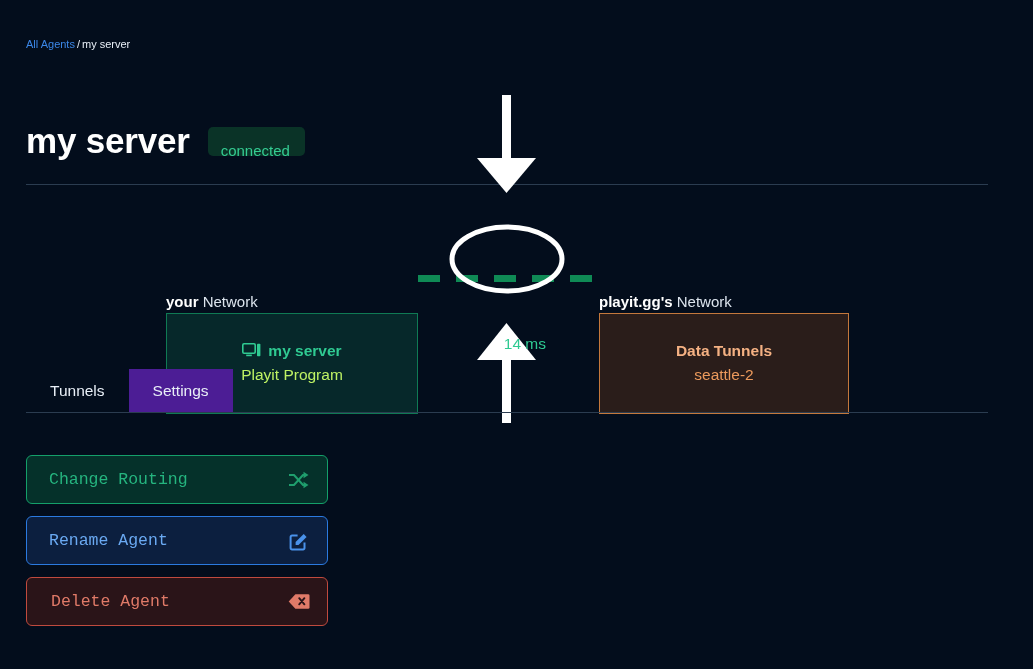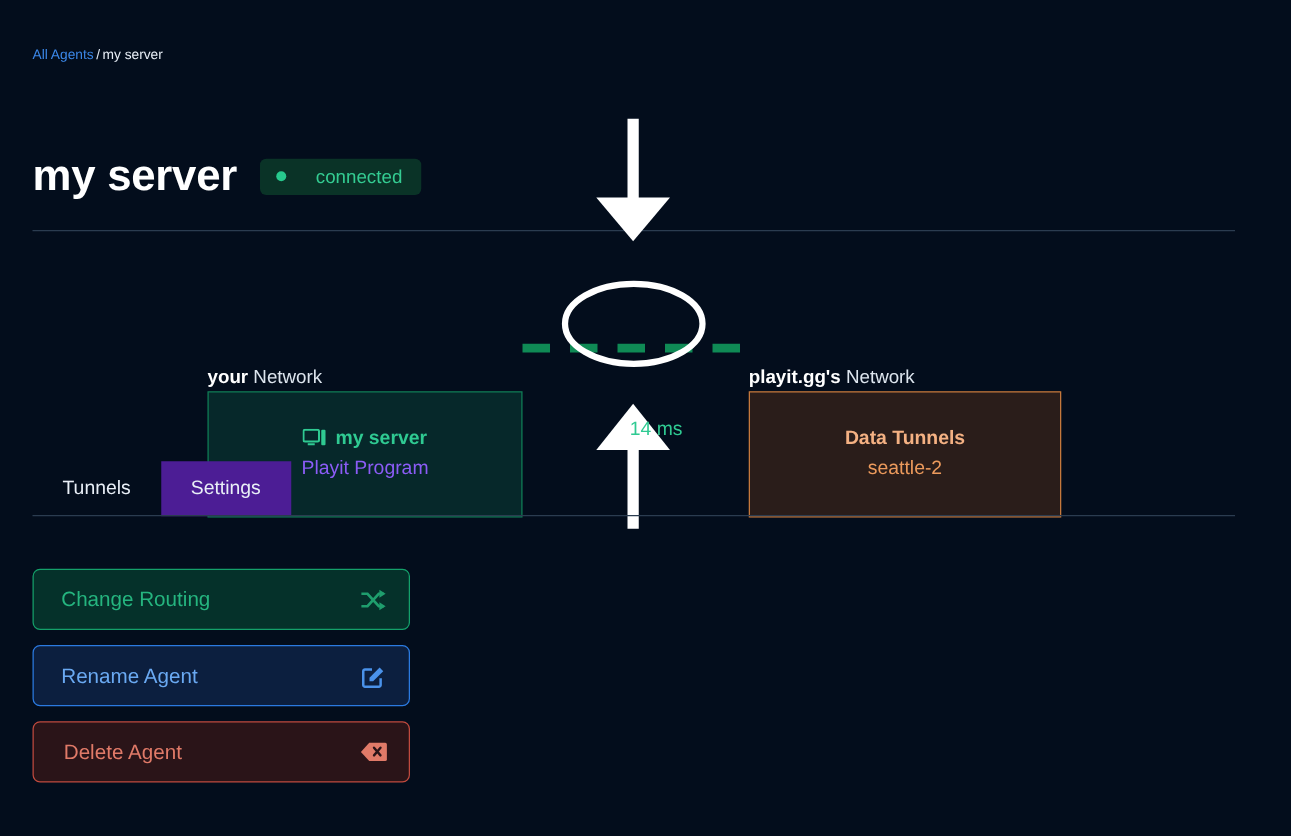--- a/index.html
+++ b/index.html
@@ -54,25 +54,26 @@
     font-size: 35px;
     font-weight: 700;
     color: #ffffff;
     letter-spacing: -0.2px;
     line-height: 40px;
     margin: 0;
   }
   .status-badge {
     display: inline-flex;
     align-items: center;
-    gap: 24px;
+    gap: 9px;
     background: #0a3327;
     border-radius: 5px;
     padding: 7px 15px 7px 13px;
     height: 29px;
+    flex-direction: column;
   }
   .status-dot {
     width: 8px;
     height: 8px;
     border-radius: 50%;
     background: #27c98d;
     display: block;
   }
   .status-text {
     font-size: 15px;
@@ -146,21 +147,21 @@
     align-items: center;
     gap: 7px;
   }
   .node-sub {
     font-size: 15.5px;
     font-weight: 400;
     line-height: 22px;
     margin-top: 3px;
   }
   .node-your .node-title { color: #2fca92; }
-  .node-your .node-sub { color: #8b5cf6; text-align: center; }
+  .node-your .node-sub { color: #bef264; text-align: center; }
   .node-dc .node-title { color: #f4b183; }
   .node-dc .node-sub { color: #ec9a5c; }
 
   .ms-label {
     position: absolute;
     left: 470px;
     top: 249px;
     width: 76px;
     text-align: right;
     font-size: 15.5px;
@@ -205,21 +206,21 @@
     gap: 12px;
   }
   .action-btn {
     display: flex;
     align-items: center;
     justify-content: space-between;
     height: 49px;
     padding: 0 17px 0 22px;
     border-radius: 6px;
     font-size: 16.5px;
-    font-family: Liberation Sans, sans-serif;
+    font-family: Liberation Mono, monospace;
     cursor: pointer;
     background: transparent;
     text-align: left;
   }
   .action-label { line-height: 20px; }
   .action-icon { display: flex; align-items: center; justify-content: center; width: 22px; height: 22px; }
 
   .btn-routing {
     background: #05312a;
     border: 1.5px solid #14a06a;

